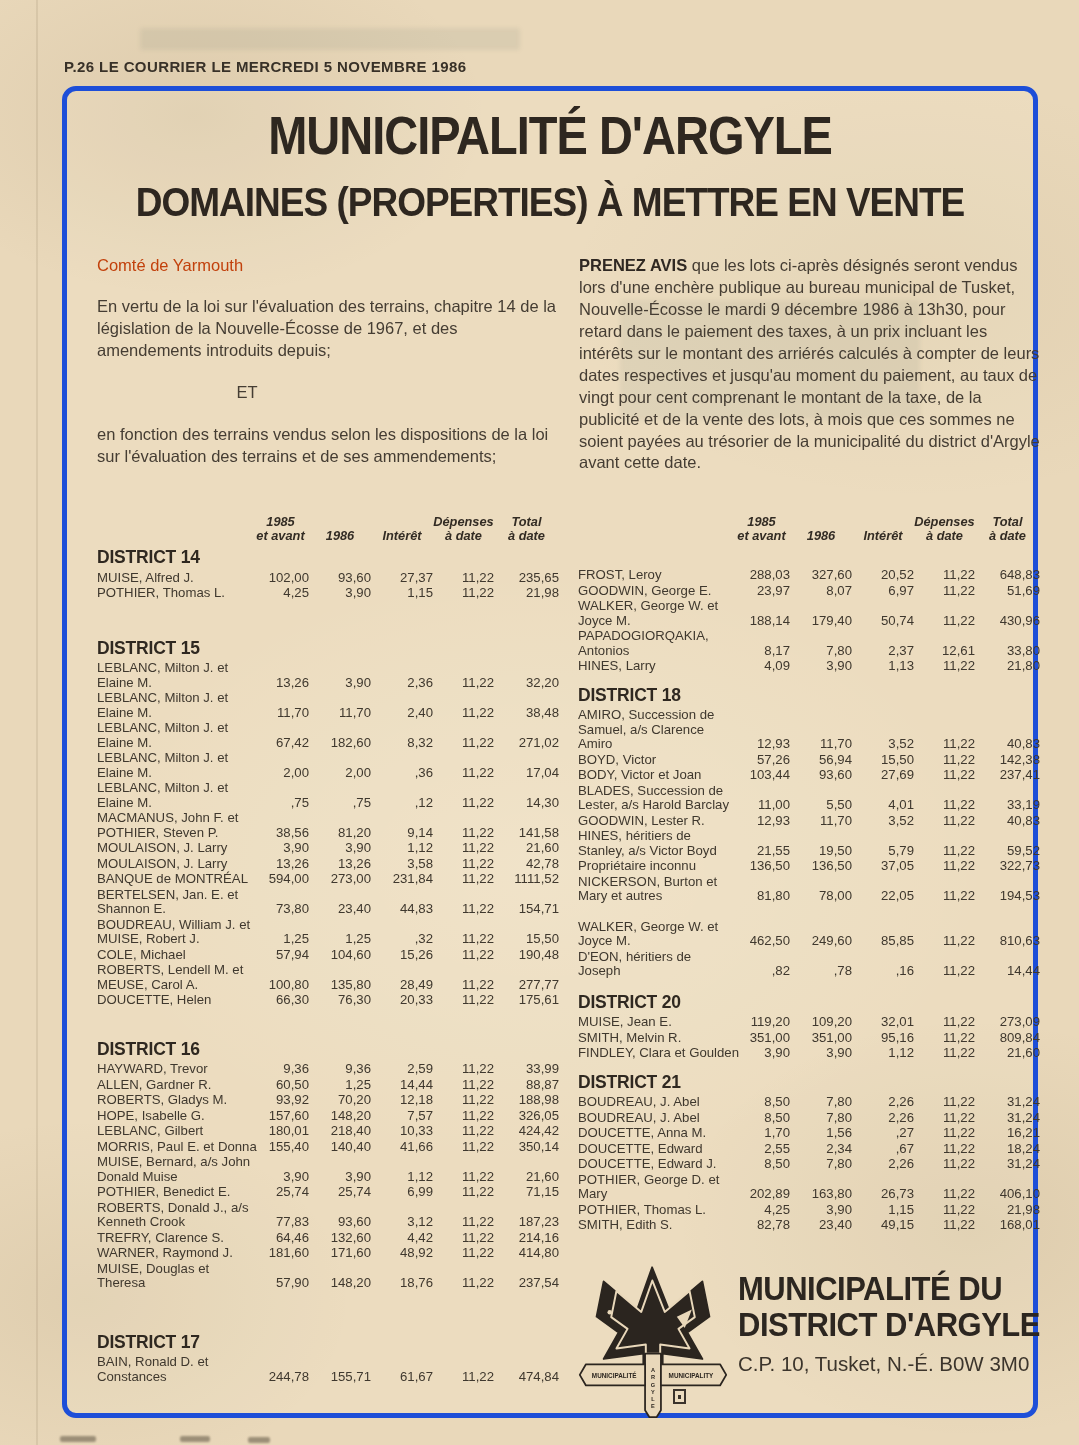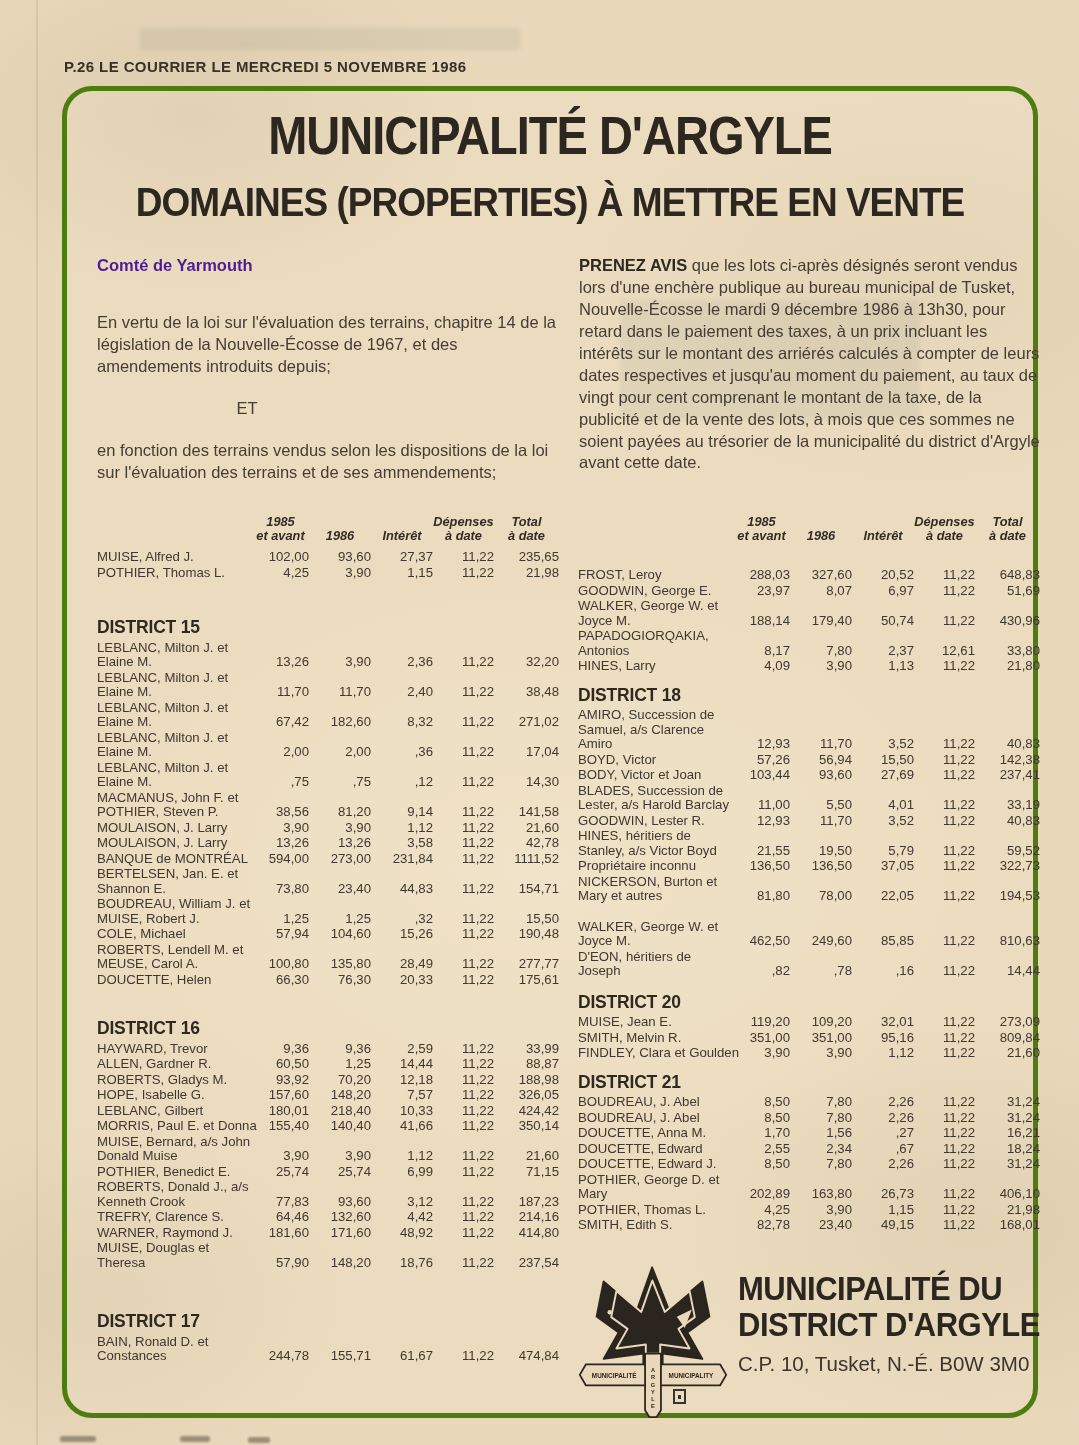--- a/index.html
+++ b/index.html
@@ -18,37 +18,37 @@
   .masthead{
     position:absolute;left:64px;top:58px;
     font-size:15px;font-weight:bold;letter-spacing:.4px;color:#383128;
   }
   .fold-line{
     position:absolute;left:36px;top:0;width:2px;height:1445px;
     background:rgba(90,70,40,.10);
   }
   .notice-box{
     position:absolute;left:62px;top:86px;width:966px;height:1322px;
-    border:5px solid #4d7c0f;border-radius:30px;
+    border:5px solid #1d4ed8;border-radius:14px;
     background:rgba(255,246,225,.14);
   }
   .title{
     position:absolute;left:0;top:12px;width:100%;margin:0;text-align:center;
     font-size:47px;font-weight:bold;letter-spacing:-1px;color:#2e2720;
     transform:scaleY(1.15);transform-origin:top center;white-space:nowrap;
   }
   .subtitle{
     position:absolute;left:0;top:88px;width:100%;margin:0;text-align:center;
     font-size:37px;font-weight:bold;letter-spacing:-1px;color:#2e2720;
     transform:scaleY(1.12);transform-origin:top center;white-space:nowrap;
   }
   .intro{position:absolute;top:164px;width:464px;font-size:16.5px;line-height:1.33;color:#453d33;}
   .intro-left{left:30px;}
   .intro-right{left:512px;}
-  .intro .addr{font-weight:bold;color:#4c1d95;margin-bottom:36px;line-height:1.3;}
+  .intro .addr{font-weight:normal;color:#c2410c;margin-bottom:20px;line-height:1.3;}
   .intro p{margin:0 0 0 0;}
   .intro .connector{text-align:center;margin:20px 0 20px -40px;width:380px;}
   .intro b{color:#2f2822;}
   .col-table{position:absolute;top:424px;width:466px;font-size:13.2px;line-height:14.5px;color:#3f382e;}
   .col-left{left:30px;}
   .col-right{left:511px;}
   .t-head,.t-row{display:grid;grid-template-columns:155px 57px 62px 62px 61px 65px;}
   .t-head{margin-bottom:8px;align-items:end;}
   .t-hcell{text-align:center;font-weight:bold;font-size:12.8px;line-height:13.5px;color:#332c24;font-style:italic;}
   .t-row{align-items:end;margin-bottom:1px;}
@@ -131,20 +131,21 @@
             <div>Dépenses</div>
             <div>à date</div>
           </div>
           <div class="t-hcell">
             <div>Total</div>
             <div>à date</div>
           </div>
         </div>
       <div id="left-sections">
           <div class="sec">
+            <div class="district-title">DISTRICT 14</div>
             <div class="t-row">
               <div class="t-name">
                 <div class="nl">MUISE, Alfred J.</div>
               </div>
               <div class="t-val">102,00</div>
               <div class="t-val">93,60</div>
               <div class="t-val">27,37</div>
               <div class="t-val">11,22</div>
               <div class="t-val">235,65</div>
             </div>

